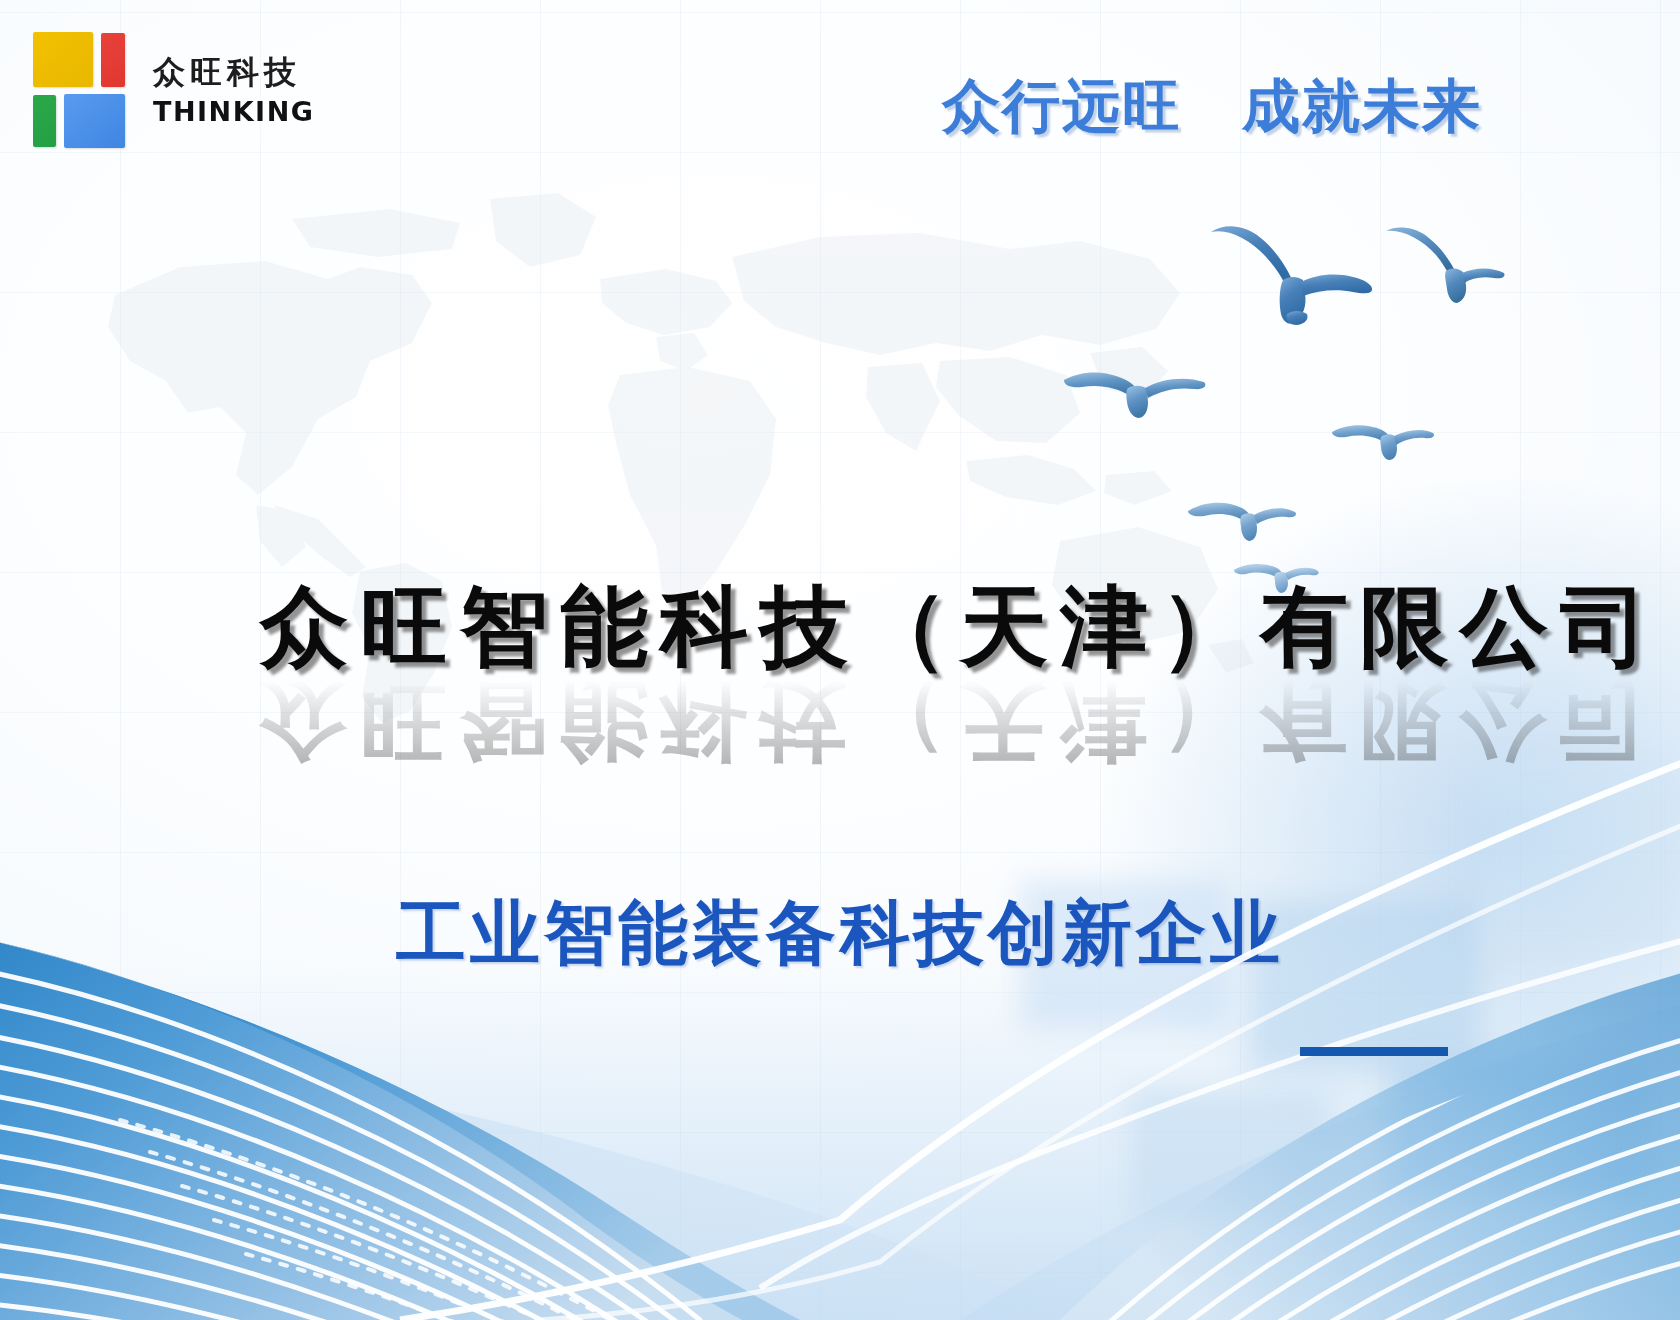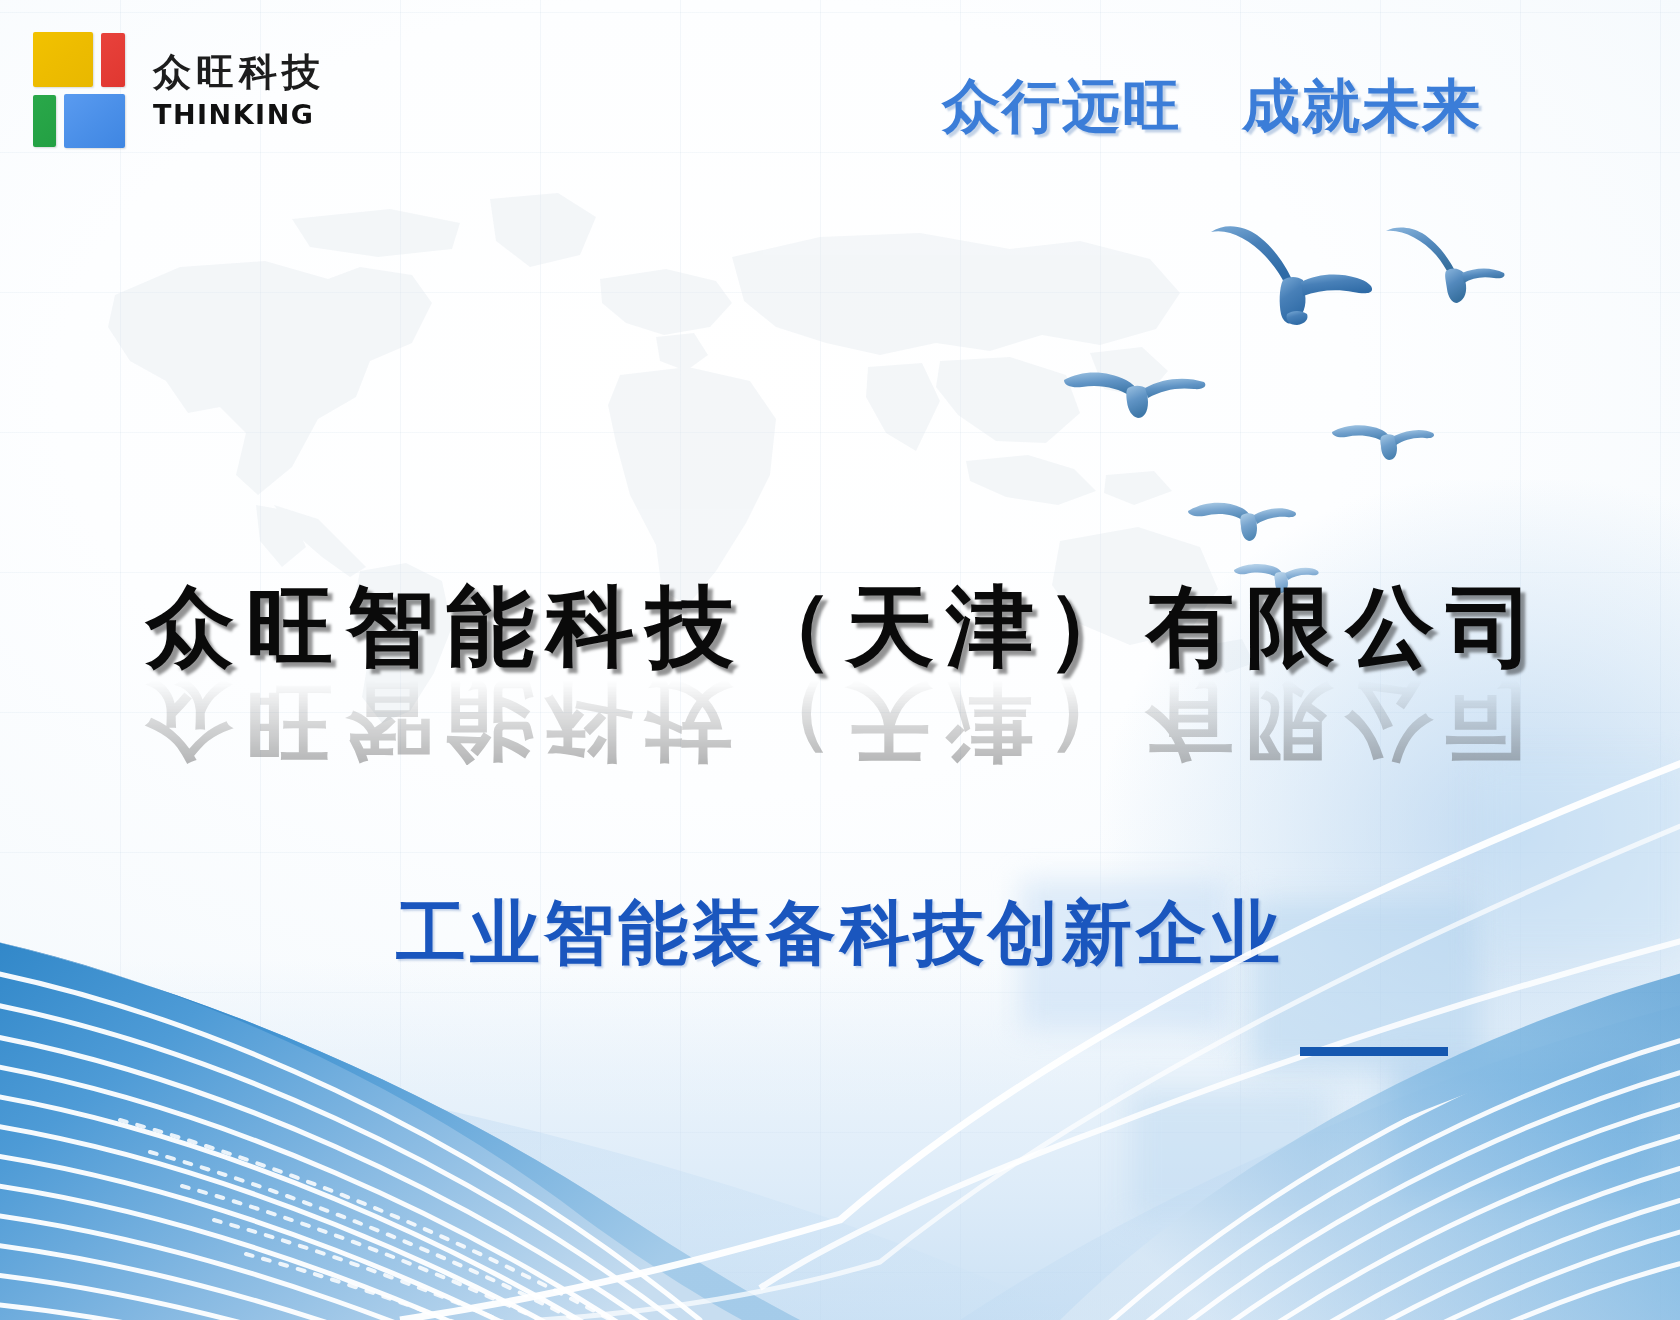--- a/index.html
+++ b/index.html
@@ -133,27 +133,26 @@
     background: linear-gradient(140deg, #2aa84a 0%, #23a043 100%);
     box-shadow: 1px 1px 2px rgba(0,0,0,0.14);
   }
   .blk-blue {
     left: 31px; top: 62px; width: 61px; height: 54px;
     background: linear-gradient(140deg, #5a9bf0 0%, #4a8fe8 55%, #3f86e2 100%);
     box-shadow: 1px 1px 2px rgba(0,0,0,0.14);
   }
   .logo-text { display: flex; flex-direction: column; gap: 10px; }
   .logo-cn {
-    font-size: 38px;
+    font-size: 32px;
     font-weight: 700;
     letter-spacing: 5px;
     color: #1d1d1d;
     line-height: 1;
     font-family: "DejaVu Sans", "Liberation Sans", sans-serif;
-    text-align: center;
   }
   .logo-en {
     font-size: 27px;
     font-weight: 900;
     letter-spacing: 1.5px;
     color: #111111;
     line-height: 1;
     font-family: "DejaVu Sans", "Liberation Sans", sans-serif;
   }
 
@@ -168,24 +167,24 @@
     line-height: 1;
     white-space: pre;
     text-shadow: 3px 3px 2px rgba(60,110,175,0.30);
     font-family: "DejaVu Sans", "Liberation Sans", sans-serif;
     margin-top: 14px;
   }
 
   
   .title-block {
     position: absolute;
-    left: 16px;
+    left: 0;
     top: 583px;
     width: 1660px;
-    text-align: center;
+    text-align: right;
   }
   .title-main {
     font-size: 88px;
     font-weight: 900;
     color: #0a0a0a;
     letter-spacing: 12px;
     line-height: 1.0;
     white-space: pre;
     text-shadow: 5px 5px 3px rgba(0,0,0,0.42);
     font-family: "DejaVu Sans", "Liberation Sans", sans-serif;

